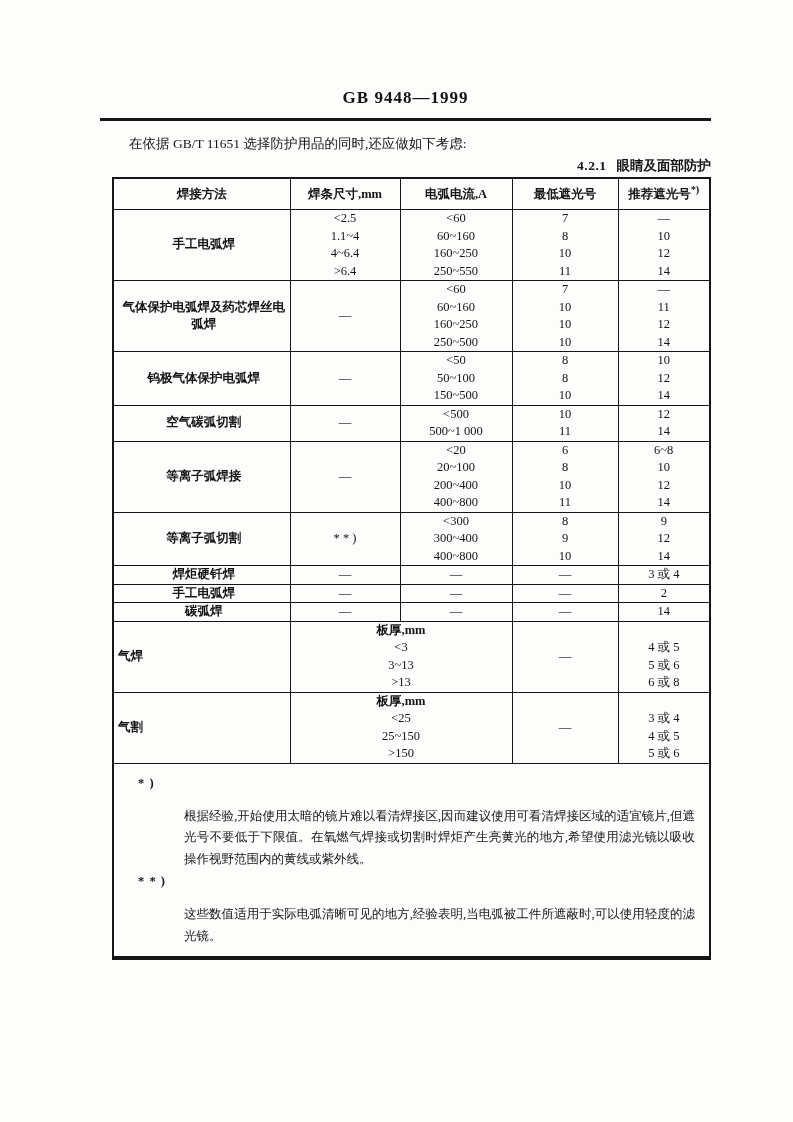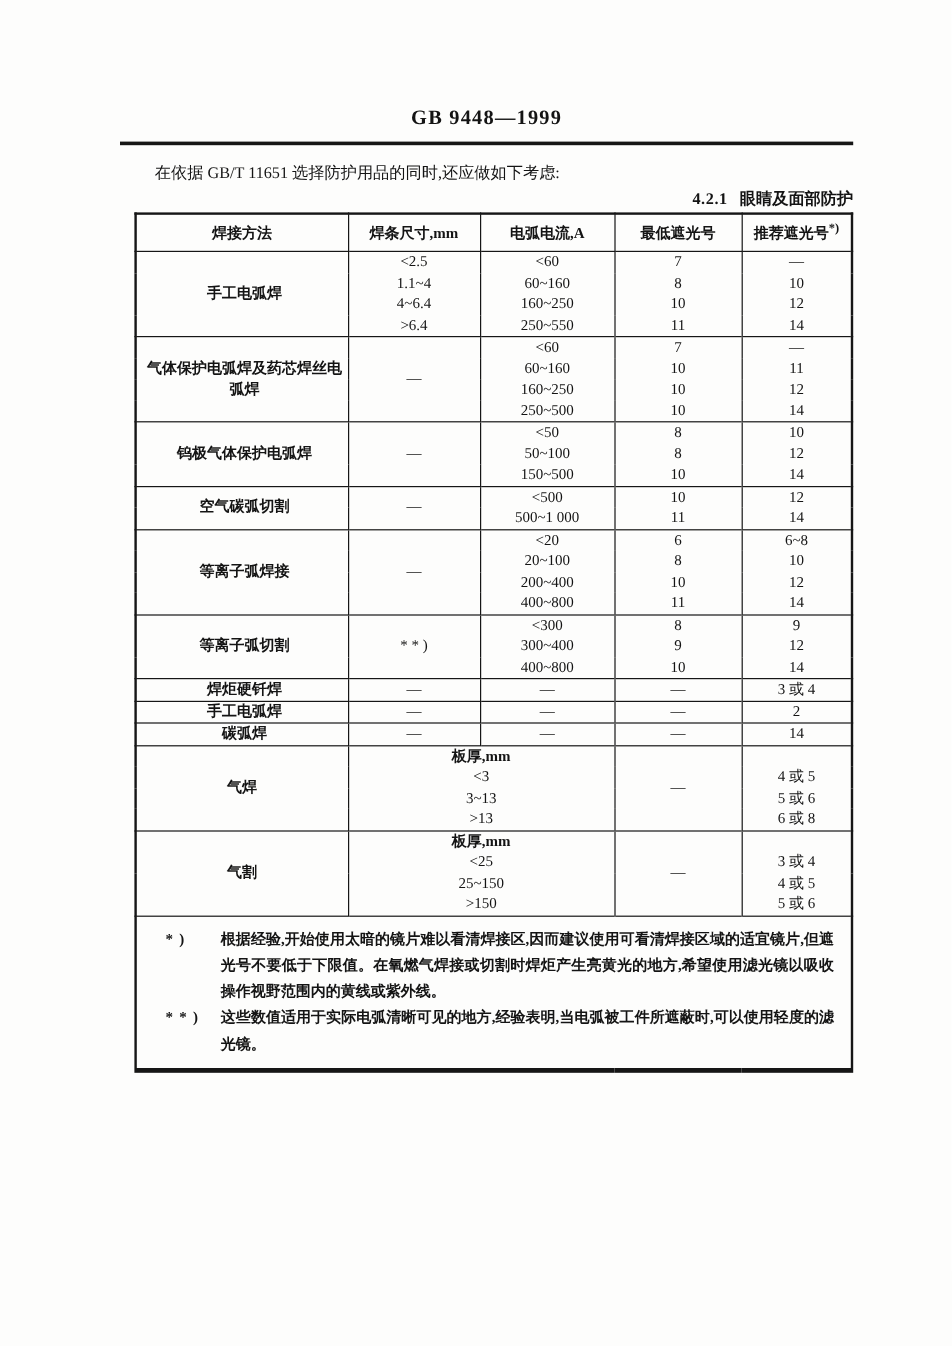--- a/index.html
+++ b/index.html
@@ -29,27 +29,27 @@
     border:1px solid #161616;font-size:12.5px;font-weight:700;
     height:30px;text-align:center;padding:0 2px;
   }
   .shade-table td{
     border-left:1px solid #161616;border-right:1px solid #161616;
     font-size:12.5px;line-height:17.5px;padding:0 4px;text-align:center;
     font-weight:500;
   }
   .shade-table tbody{border-top:1px solid #161616;border-bottom:1px solid #161616;}
   .shade-table td.method{text-align:center;padding-left:8px;font-weight:600;}
-  .shade-table td.method.center{text-align:center;padding-left:4px;}
+  .shade-table td.method.center{text-align:left;padding-left:4px;}
   .shade-table td.span-head{font-weight:600;}
   .shade-table td.fn-cell{text-align:left;padding:9px 14px 9px 24px;}
   .footnote{display:flex;font-size:12.5px;line-height:21.5px;}
   .footnote + .footnote{margin-top:1px;}
   .footnote .fn-mark{flex:none;width:46px;font-weight:600;letter-spacing:1px;}
-  .footnote .fn-text{flex:1;text-align:justify;font-weight:700;}
+  .footnote .fn-text{flex:1;text-align:justify;font-weight:400;margin-top:33px;}
 </style>
 </head>
 <body>
 
 <div class="page">
 
   <div class="doc-header">GB 9448—1999</div>
   <div class="header-rule"></div>
 
   <div class="body-text">

